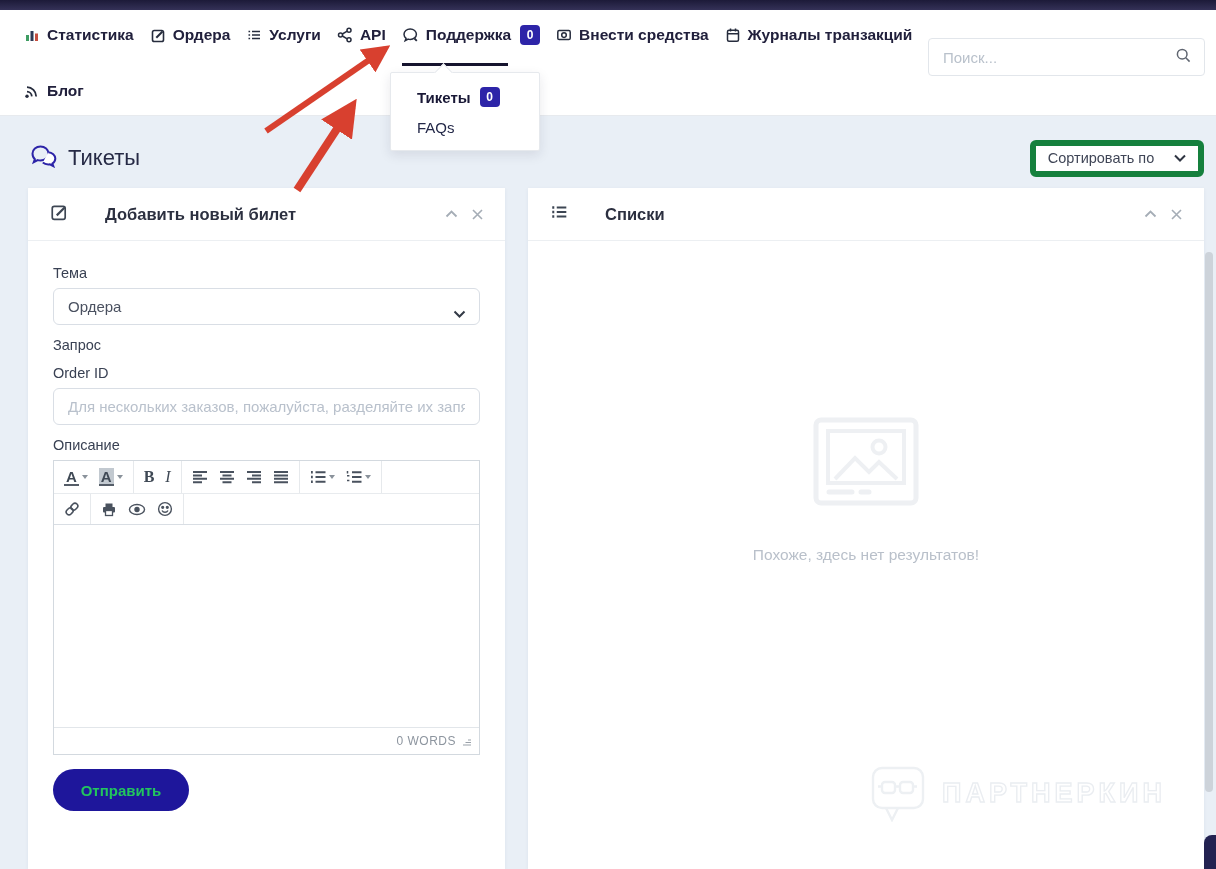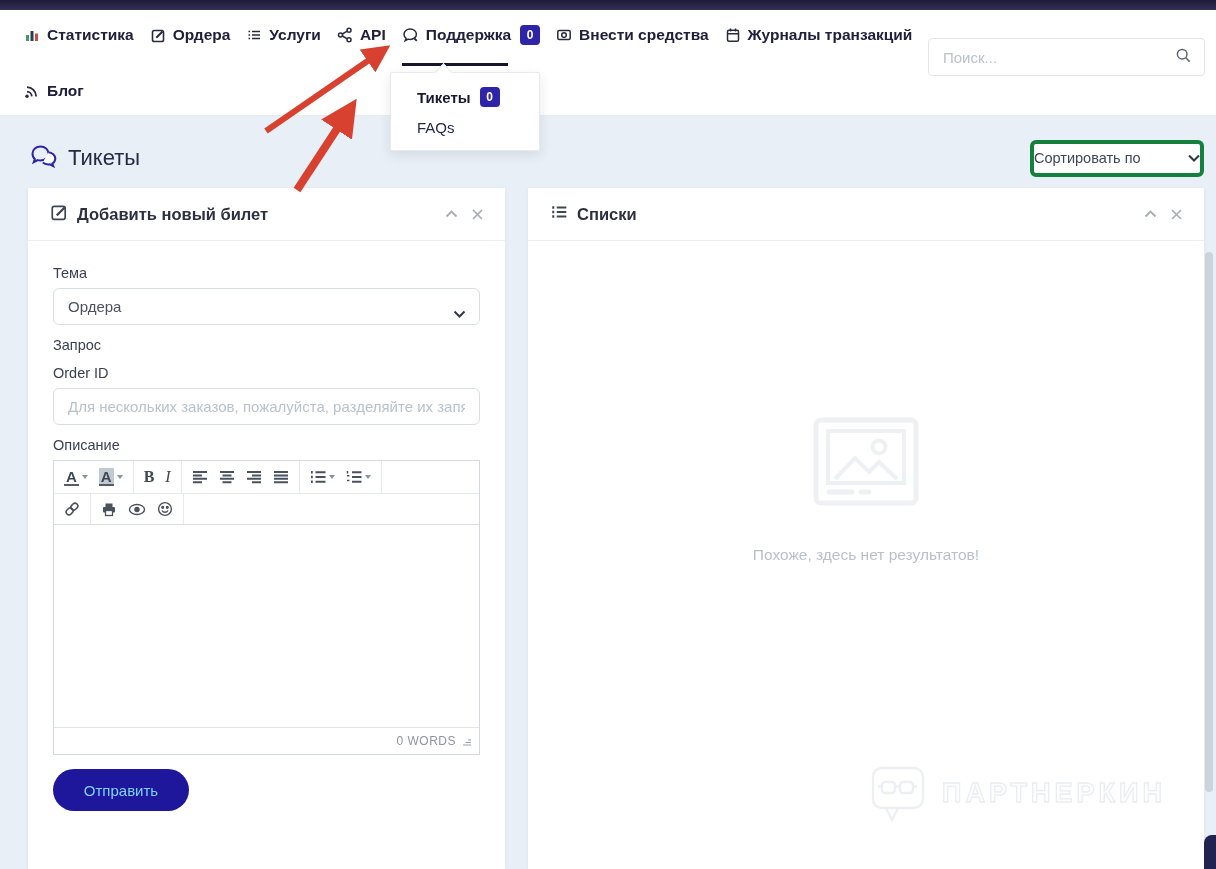--- a/index.html
+++ b/index.html
@@ -43,31 +43,31 @@
 
   
   .arrows { position:absolute; left:0; top:0; z-index:10; pointer-events:none; }
 
   
   .page { position:absolute; left:0; top:116px; width:1216px; height:753px; }
   .page-head { position:absolute; left:30px; right:12px; top:22px; height:40px;
     display:flex; align-items:center; }
   .page-title-group { display:flex; align-items:center; gap:10px; }
   .page-title-group h1 { font-size:22px; font-weight:500; color:#262a45; }
-  .sort { margin-left:auto; width:174px; height:37px; background:#fff; border:4px solid #15803d;
-    border-radius:6px; display:flex; align-items:center; justify-content:space-between; gap:20px;
+  .sort { margin-left:auto; width:174px; height:37px; background:#fff; border:6px solid #15803d;
+    border-radius:6px; display:flex; align-items:center; justify-content:center; gap:20px;
     font-size:14.5px; color:#3f4556; cursor:pointer; }
 
   
   .card { position:absolute; top:72px; background:#fff; box-shadow:0 1px 4px rgba(40,50,80,.06); }
   .card-left { left:28px; width:477px; height:681px; }
   .card-right { left:528px; width:676px; height:681px; }
   .card-head { height:53px; display:flex; align-items:center; gap:9px; padding:0 22px;
     border-bottom:1px solid #ecEFF2; border-bottom:1px solid #eceff2; }
-  .card-head .ct { font-size:16.5px; font-weight:600; color:#2c3040; }
+  .card-head .ct { font-size:16.5px; font-weight:600; color:#2c3040;margin-left:28px; }
   .head-icons { margin-left:auto; display:flex; align-items:center; gap:14px; }
   .head-icons span { cursor:pointer; display:flex; }
 
   .card-body { padding:18px 25px 0 25px; }
   .flabel { display:block; font-size:14.5px; color:#394153; margin:12px 0 7px; }
   .flabel.first { margin-top:6px; }
   .select, .tinput { position:relative; height:37px; border:1px solid #d9dee5; border-radius:6px;
     background:#fff; display:flex; align-items:center; padding:0 14px; font-size:15px; color:#4a5160; }
   .select { cursor:pointer; }
   .select .chev { position:absolute; right:13px; top:15px; }
@@ -90,21 +90,21 @@
   .tb-B { font-weight:bold; font-size:16px; font-family:"Liberation Serif", serif; }
   .tb-I { font-style:italic; font-size:16px; font-family:"Liberation Serif", serif; }
   .caret-down { width:0; height:0; border-left:3.5px solid transparent;
     border-right:3.5px solid transparent; border-top:4px solid #8a929b; }
   .editor-area { height:202px; background:#fff; cursor:text; }
   .editor-status { height:27px; border-top:1px solid #e2e6ea; display:flex; align-items:center;
     justify-content:flex-end; gap:6px; padding-right:7px; }
   .words { font-size:12px; color:#8d959f; letter-spacing:.5px; }
 
   .submit { margin-top:14px; width:136px; height:42px; background:#1e169b; border:none;
-    border-radius:21px; color:#7dd3fc; font-size:15px; font-weight:normal; cursor:pointer;
+    border-radius:21px; color:#22c55e; font-size:15px; font-weight:bold; cursor:pointer;
     font-family:"Liberation Sans", sans-serif; }
 
   
   .right-body { position:relative; height:627px; }
   .empty { position:absolute; left:0; right:0; top:176px; text-align:center; }
   .empty p { margin-top:36px; font-size:15.5px; color:#b9c0ca; }
   .watermark { position:absolute; right:38px; bottom:46px; display:flex; align-items:center; gap:16px; }
   .wm-text { font-size:27px; font-weight:bold; letter-spacing:4px; color:transparent;
     -webkit-text-stroke:1.3px #eaedf1; }
 

